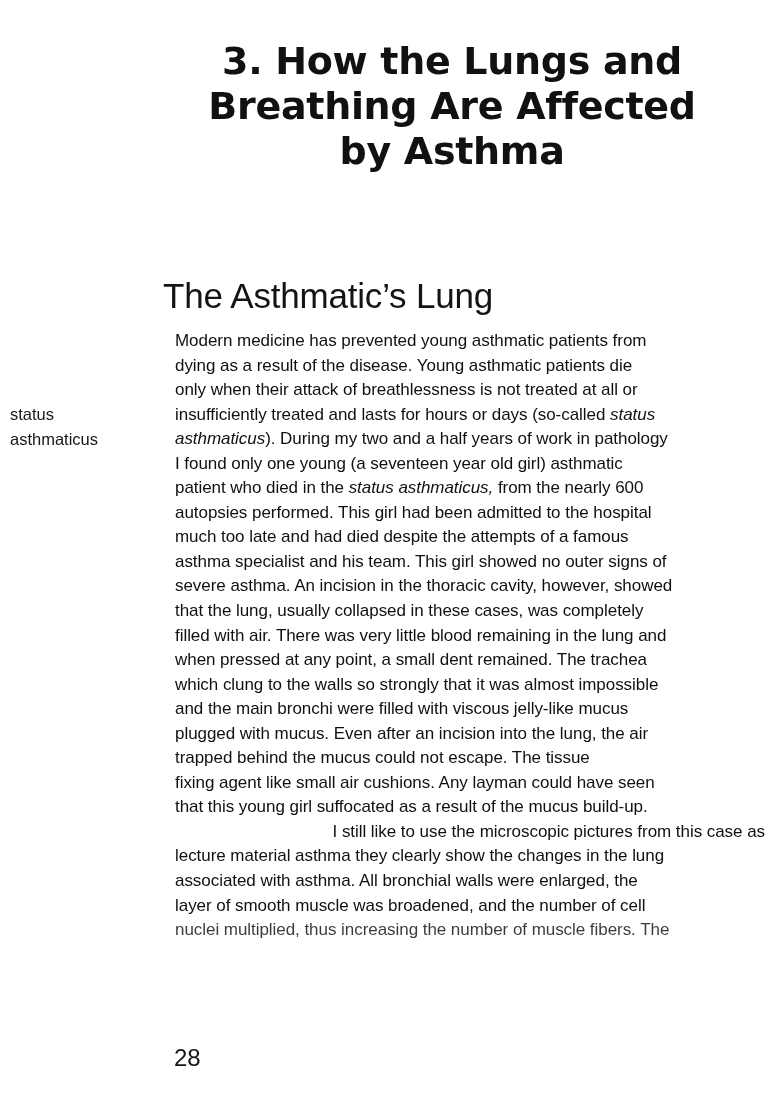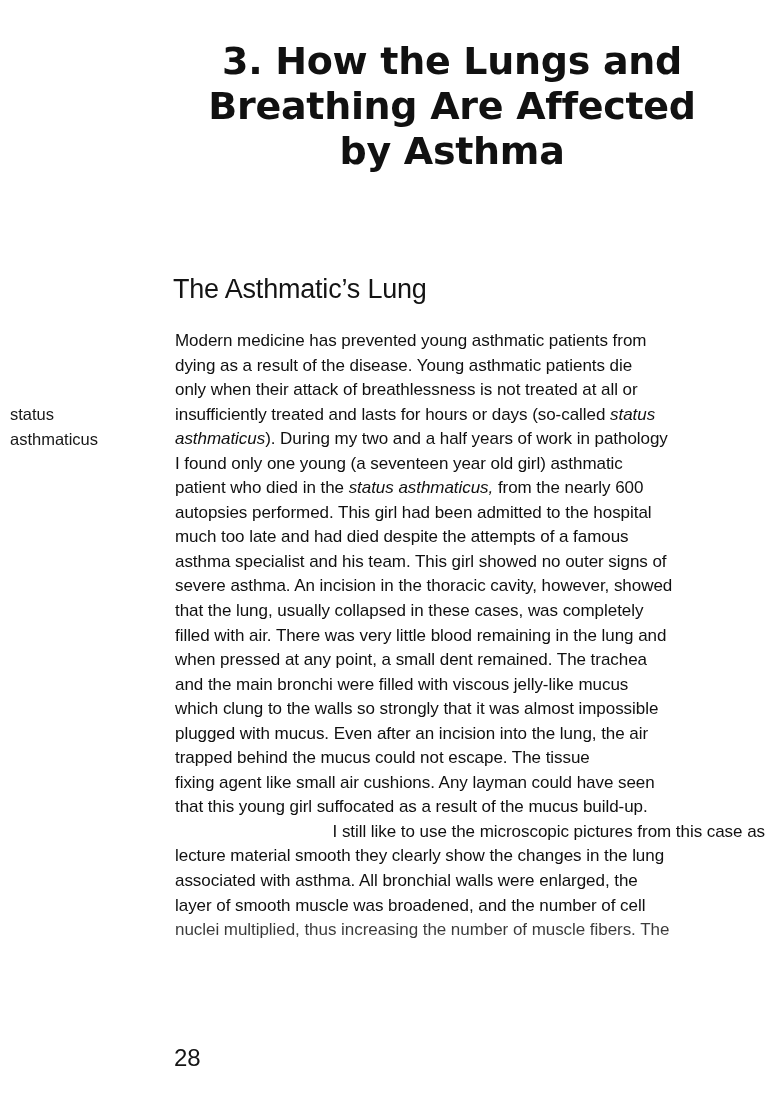--- a/index.html
+++ b/index.html
@@ -34,23 +34,23 @@
   }
   .chapter-title .tline {
     display: block;
     white-space: pre;
     text-align: center;
   }
 
   
   .section-heading {
     position: absolute;
-    left: 173px;
+    left: 163px;
     top: 251px;
-    font-size: 27px;
+    font-size: 35px;
     line-height: 32px;
     font-weight: 400;
     letter-spacing: -0.2px;
     color: #141414;
     white-space: pre;
   }
 
   
   .margin-note {
     position: absolute;
@@ -132,28 +132,28 @@
       <span class="line"><em>asthmaticus</em>). During my two and a half years of work in pathology</span>
       <span class="line">I found only one young (a seventeen year old girl) asthmatic</span>
       <span class="line">patient who died in the <em>status asthmaticus,</em> from the nearly 600</span>
       <span class="line">autopsies performed. This girl had been admitted to the hospital</span>
       <span class="line">much too late and had died despite the attempts of a famous</span>
       <span class="line">asthma specialist and his team. This girl showed no outer signs of</span>
       <span class="line">severe asthma. An incision in the thoracic cavity, however, showed</span>
       <span class="line">that the lung, usually collapsed in these cases, was completely</span>
       <span class="line">filled with air. There was very little blood remaining in the lung and</span>
       <span class="line">when pressed at any point, a small dent remained. The trachea</span>
+      <span class="line">which clung to the walls so strongly that it was almost impossible</span>
       <span class="line">and the main bronchi were filled with viscous jelly-like mucus</span>
-      <span class="line">which clung to the walls so strongly that it was almost impossible</span>
       <span class="line">plugged with mucus. Even after an incision into the lung, the air</span>
       <span class="line">trapped behind the mucus could not escape. The tissue</span>
       <span class="line">fixing agent like small air cushions. Any layman could have seen</span>
       <span class="line">that this young girl suffocated as a result of the mucus build-up.</span>
       <span class="line indent">I still like to use the microscopic pictures from this case as</span>
-      <span class="line">lecture material smooth they clearly show the changes in the lung</span>
+      <span class="line">lecture material asthma they clearly show the changes in the lung</span>
       <span class="line">associated with asthma. All bronchial walls were enlarged, the</span>
       <span class="line">layer of smooth muscle was broadened, and the number of cell</span>
       <span class="line faded">nuclei multiplied, thus increasing the number of muscle fibers. The</span>
     </div>
 
   <div class="page-number">28</div>
 
 </div>
 
 </body></html>

